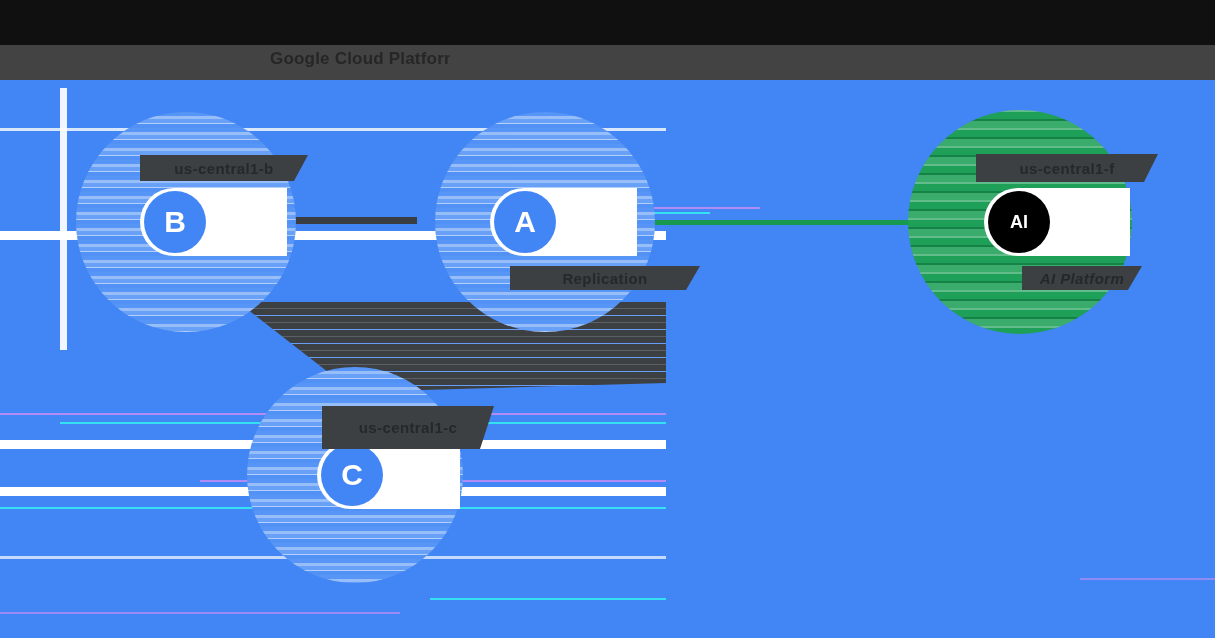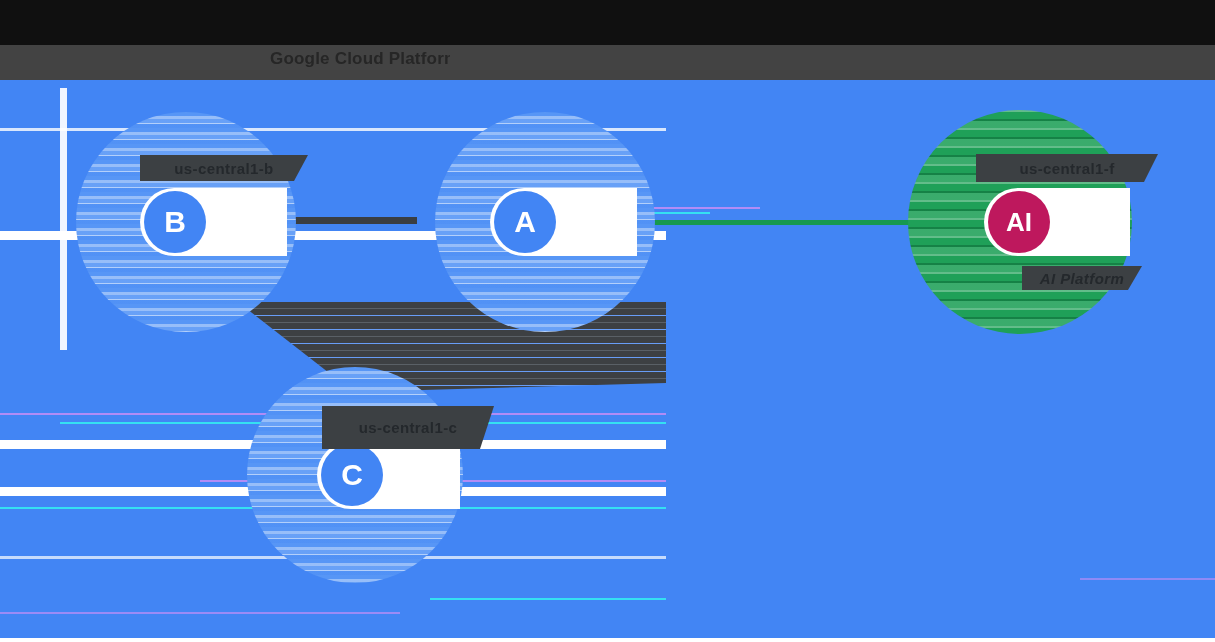--- a/index.html
+++ b/index.html
@@ -51,21 +51,21 @@
   
   .pill{
     position:absolute;height:68px;background:#ffffff;
     border-radius:34px 0 0 34px;
   }
   .badge{
     position:absolute;width:62px;height:62px;border-radius:50%;
     background:#4285F4;color:#ffffff;font-weight:700;font-size:30px;
     display:flex;align-items:center;justify-content:center;
   }
-  .badge.green{background:#be185d;font-size:26px;}
+  .badge.green{background:#000000;font-size:18px;}
   
   .bar-label{
     position:absolute;background:#3C4043;color:#24282C;
     font-size:15px;font-weight:700;letter-spacing:.4px;
     display:flex;align-items:center;justify-content:center;
     clip-path:polygon(0 0,100% 0,calc(100% - 14px) 100%,0 100%);
     white-space:nowrap;overflow:hidden;margin-left:40px;
   }
   
   .conn-dark{position:absolute;background:#3A3E42;}
@@ -112,20 +112,21 @@
   <div class="conn-green z3" style="left:637px;top:220px;width:272px;height:5px;"></div>
 
   <div class="zone-circle z4" style="left:76px;top:112px;width:220px;height:220px;"></div>
   <div class="pill z5" style="left:140px;top:188px;width:147px;"></div>
   <div class="badge z5" style="left:144px;top:191px;">B</div>
   <div class="bar-label z6" style="left:100px;top:155px;width:168px;height:26px;">us-central1-b</div>
 
   <div class="zone-circle z4" style="left:435px;top:112px;width:220px;height:220px;"></div>
   <div class="pill z5" style="left:490px;top:188px;width:147px;"></div>
   <div class="badge z5" style="left:494px;top:191px;">A</div>
+  <div class="bar-label z6" style="left:470px;top:266px;width:190px;height:24px;">Replication</div>
 
   <div class="zone-circle z4" style="left:247px;top:367px;width:216px;height:216px;"></div>
   <div class="pill z5" style="left:317px;top:441px;width:143px;"></div>
   <div class="badge z5" style="left:321px;top:444px;">C</div>
   <div class="bar-label z6" style="left:282px;top:406px;width:172px;height:43px;">us-central1-c</div>
 
   <div class="zone-circle green z4" style="left:908px;top:110px;width:224px;height:224px;"></div>
   <div class="pill z5" style="left:984px;top:188px;width:146px;"></div>
   <div class="badge green z5" style="left:988px;top:191px;">AI</div>
   <div class="bar-label z6" style="left:936px;top:154px;width:182px;height:28px;">us-central1-f</div>

